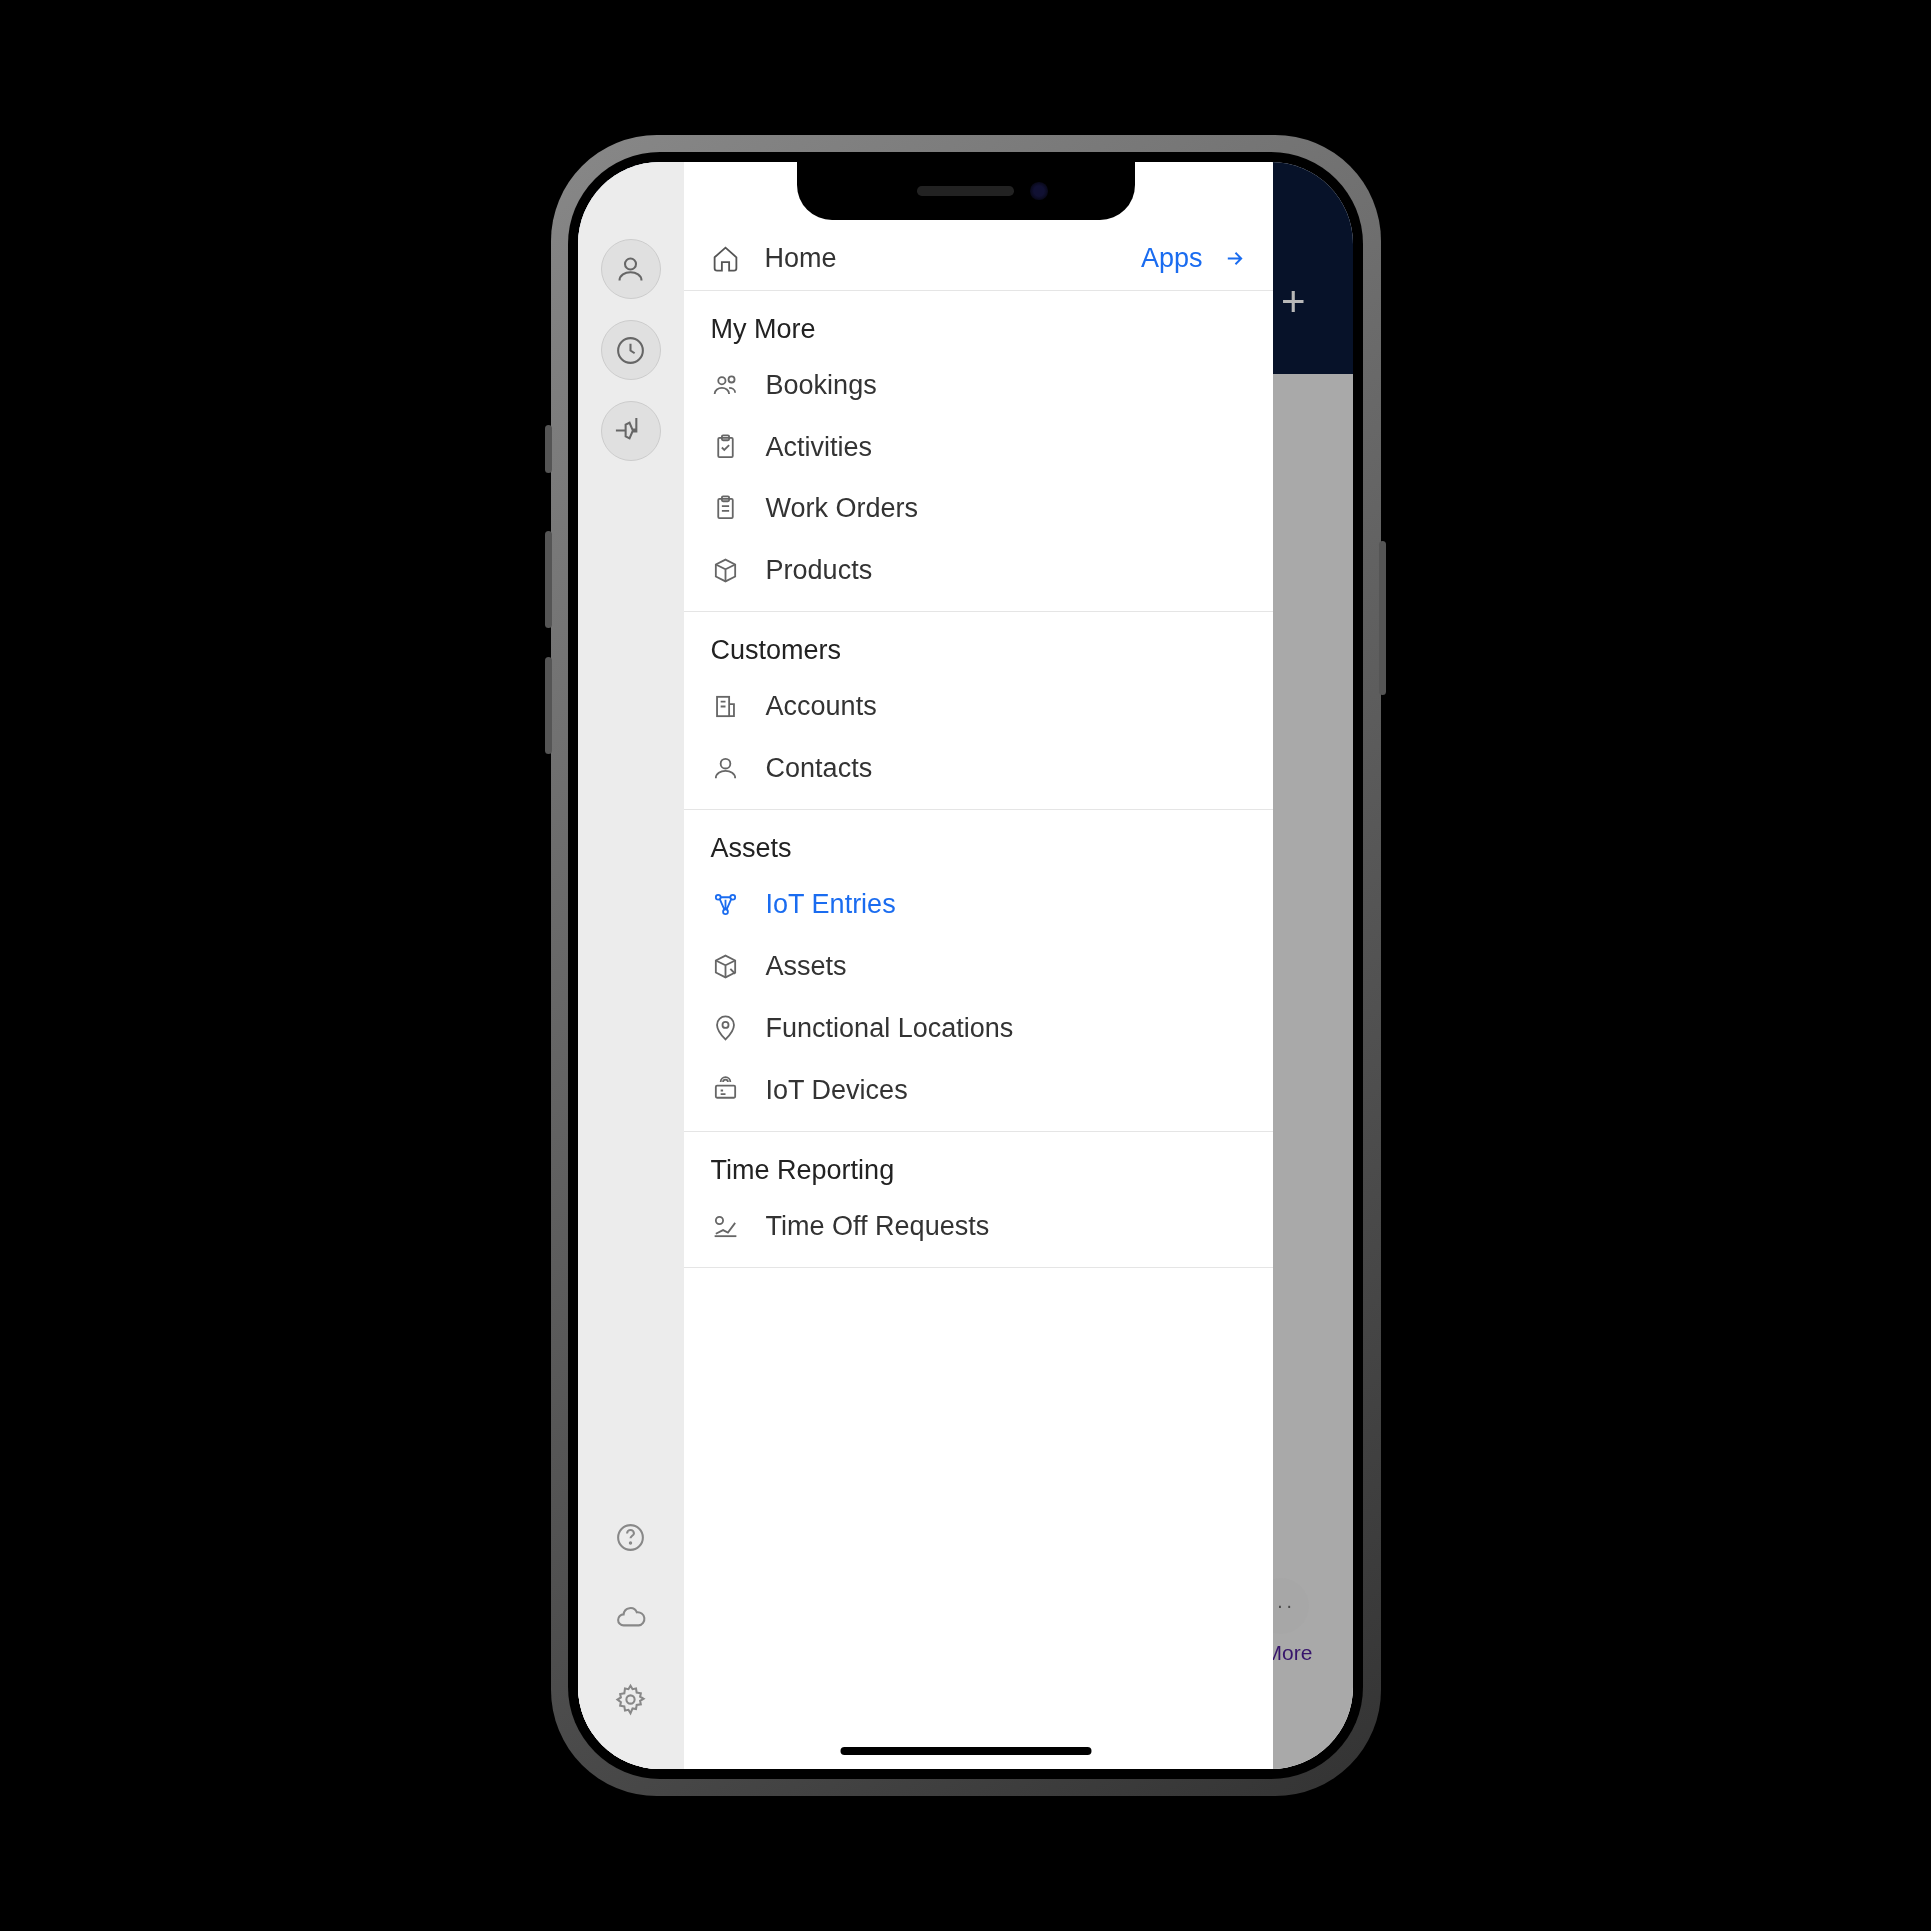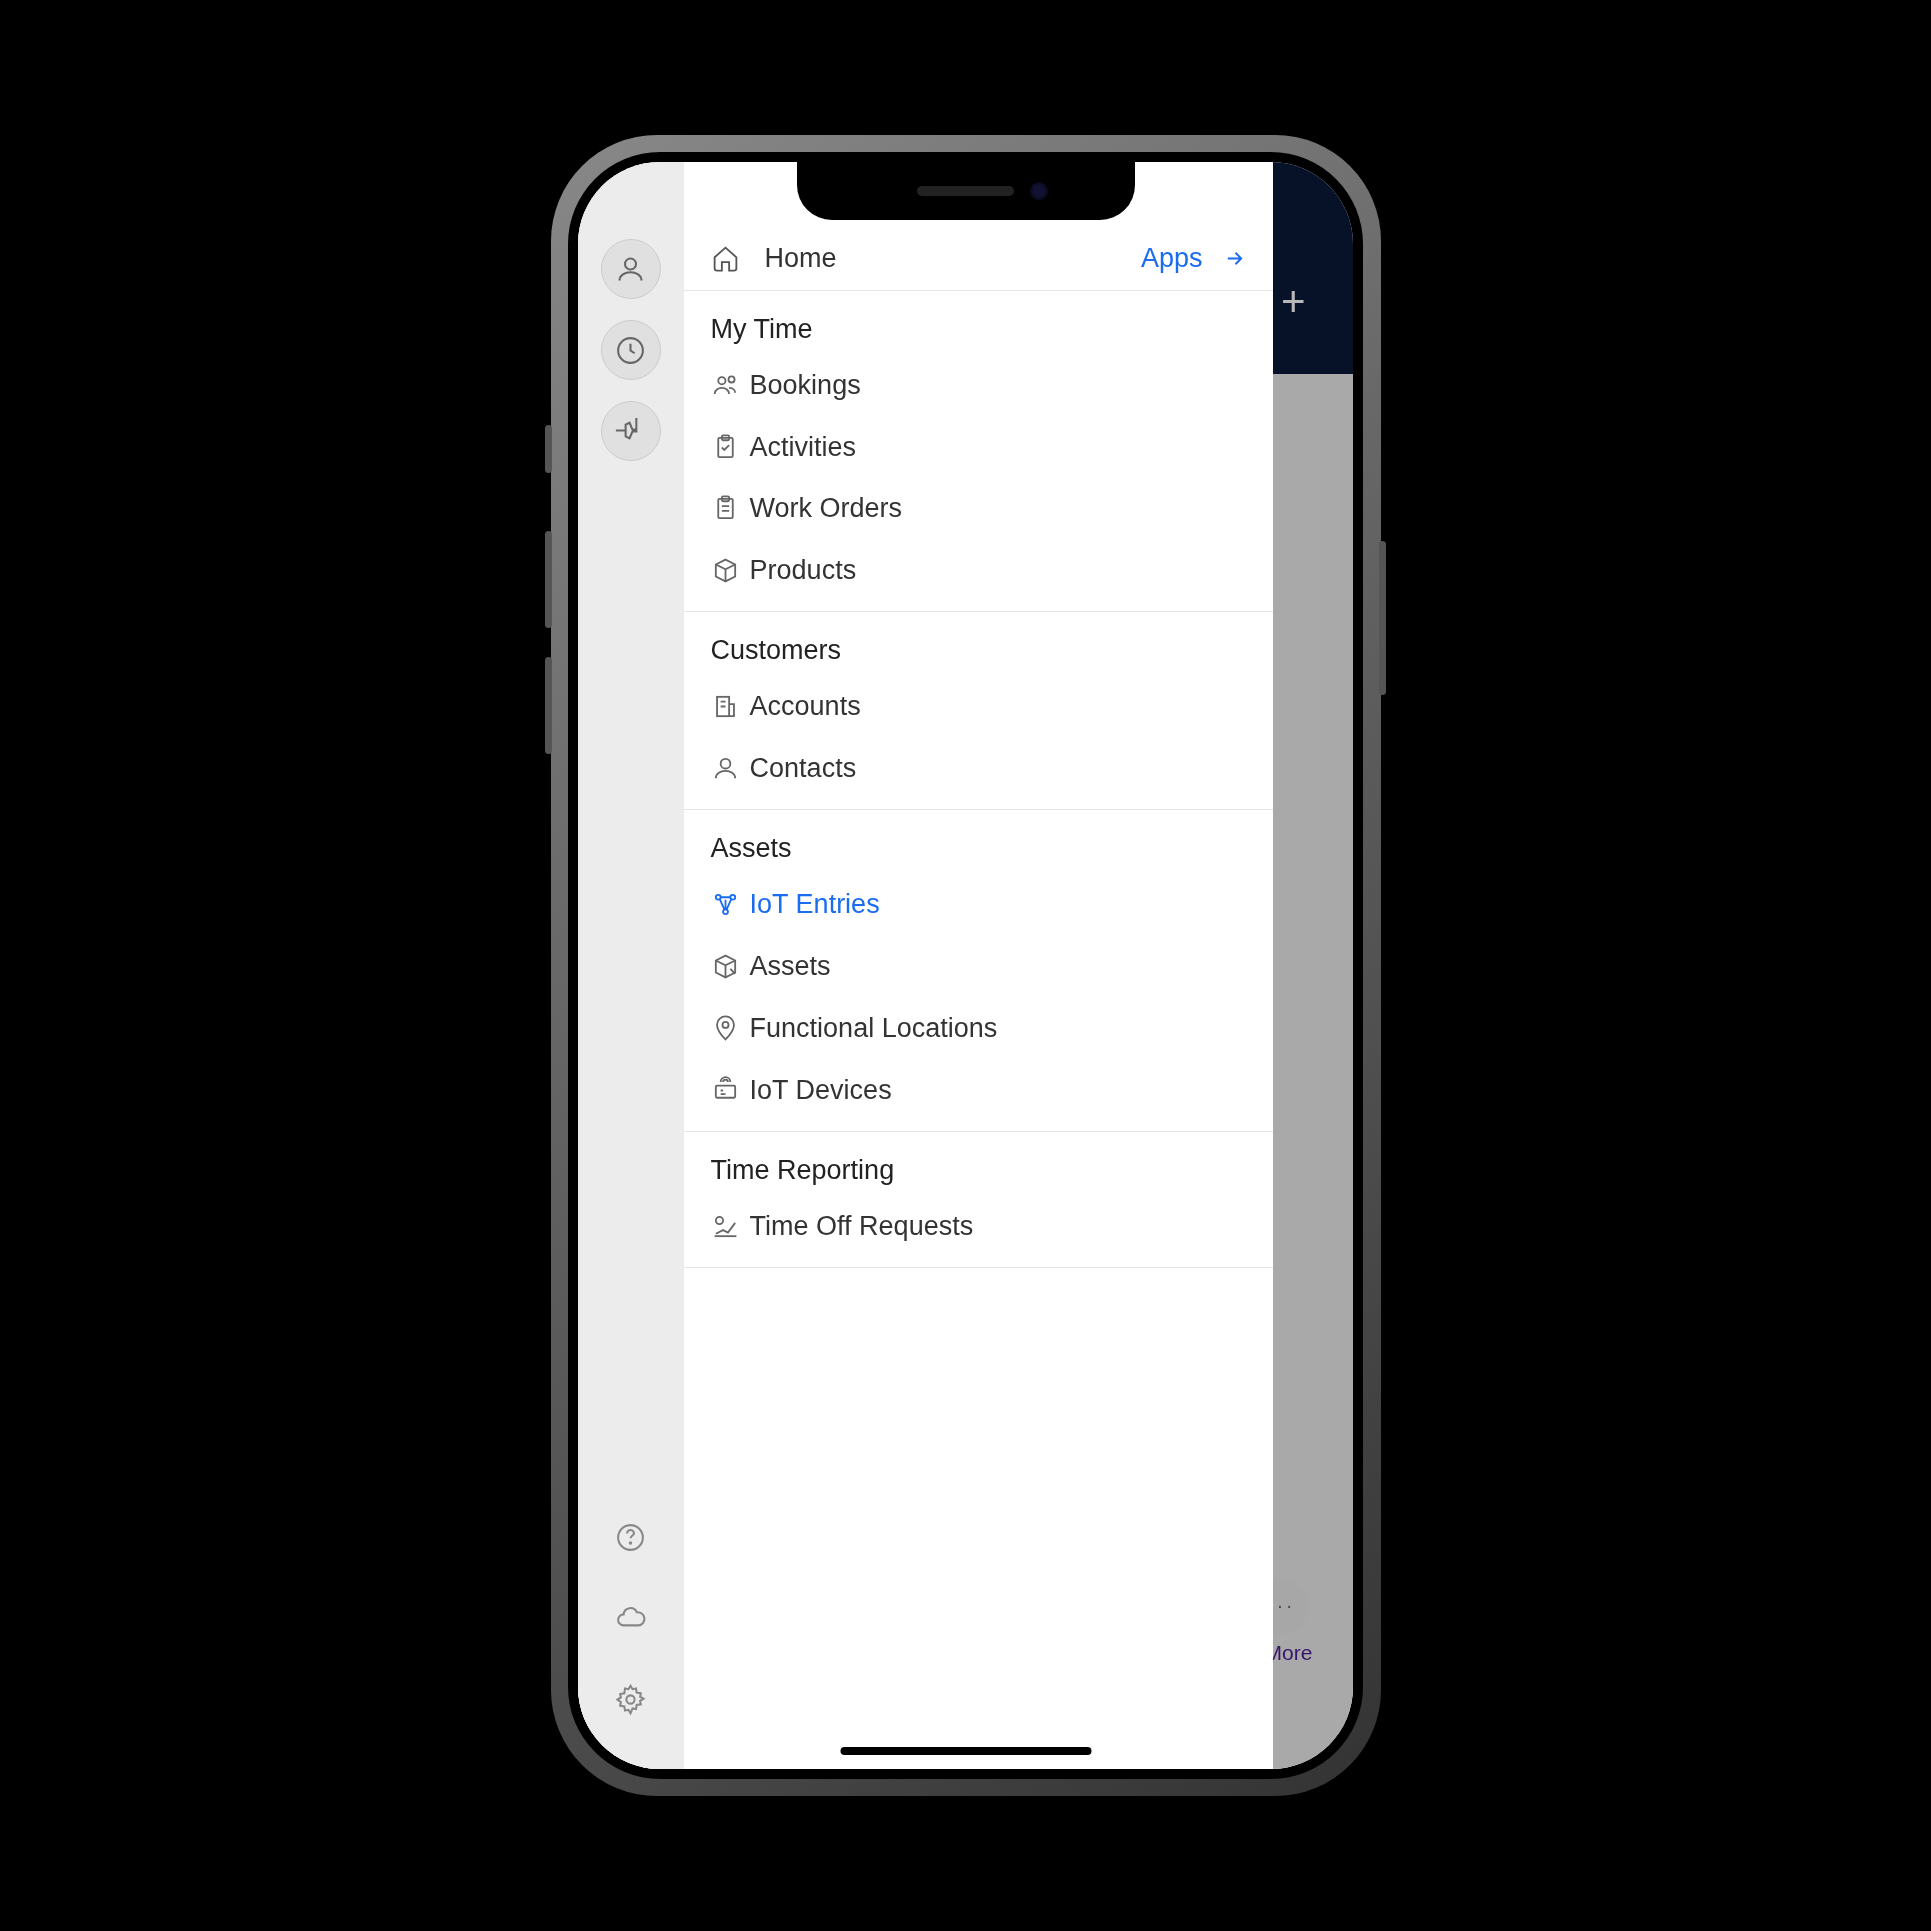--- a/index.html
+++ b/index.html
@@ -186,21 +186,21 @@
 .home-row .icon { width: 29px; height: 29px; color: #555; margin-right: 25px; }
 .home-row .label { font-size: 27px; color: #333; }
 .apps-link { margin-left: auto; color: #1a6cf0; font-size: 27px; display: flex; align-items: center; gap: 20px; }
 .apps-link svg { width: 23px; height: 23px; }
 .section { border-bottom: 1px solid #e5e5e5; padding-bottom: 9.7px; }
 .section-header { padding: 23px 27px 9.7px 27px; font-size: 27px; font-weight: 500; color: #222; }
 .item {
   display: flex;
   align-items: center;
   padding: 15.4px 27px;
-  gap: 10px;
+  gap: 26px;
   font-size: 27px;
   color: #333;
 }
 .item.active { color: #1a6cf0; }
 .item.active .icon { color: #1a6cf0; }
 .item .icon { width: 29px; height: 29px; color: #666; flex-shrink: 0; }
 .item .icon svg { width: 100%; height: 100%; }
 .side-buttons-left {
   position: absolute;
   left: -5.8px;
@@ -300,21 +300,21 @@
               <span class="label">Home</span>
               <span class="apps-link">
                 <span>Apps</span>
                 <svg viewBox="0 0 24 24" fill="none" stroke="currentColor" stroke-width="2">
                     <path d="M5 12h14M13 6l6 6-6 6"></path>
                   </svg>
               </span>
             </div>
 
             <div class="section">
-              <div class="section-header">My Time</div>
+              <div class="section-header">My More</div>
               <div class="item">
                 <span class="icon"><svg viewBox="0 0 24 24" fill="none" stroke="currentColor" stroke-width="1.5">
                       <circle cx="9" cy="8" r="3"></circle>
                       <path d="M3 19c0-3 3-5 6-5s6 2 6 5"></path>
                       <circle cx="17" cy="7" r="2.5"></circle>
                       <path d="M15 14c2 0 5 1 5 4"></path>
                     </svg></span>
                 <span>Bookings</span>
               </div>
               <div class="item">

